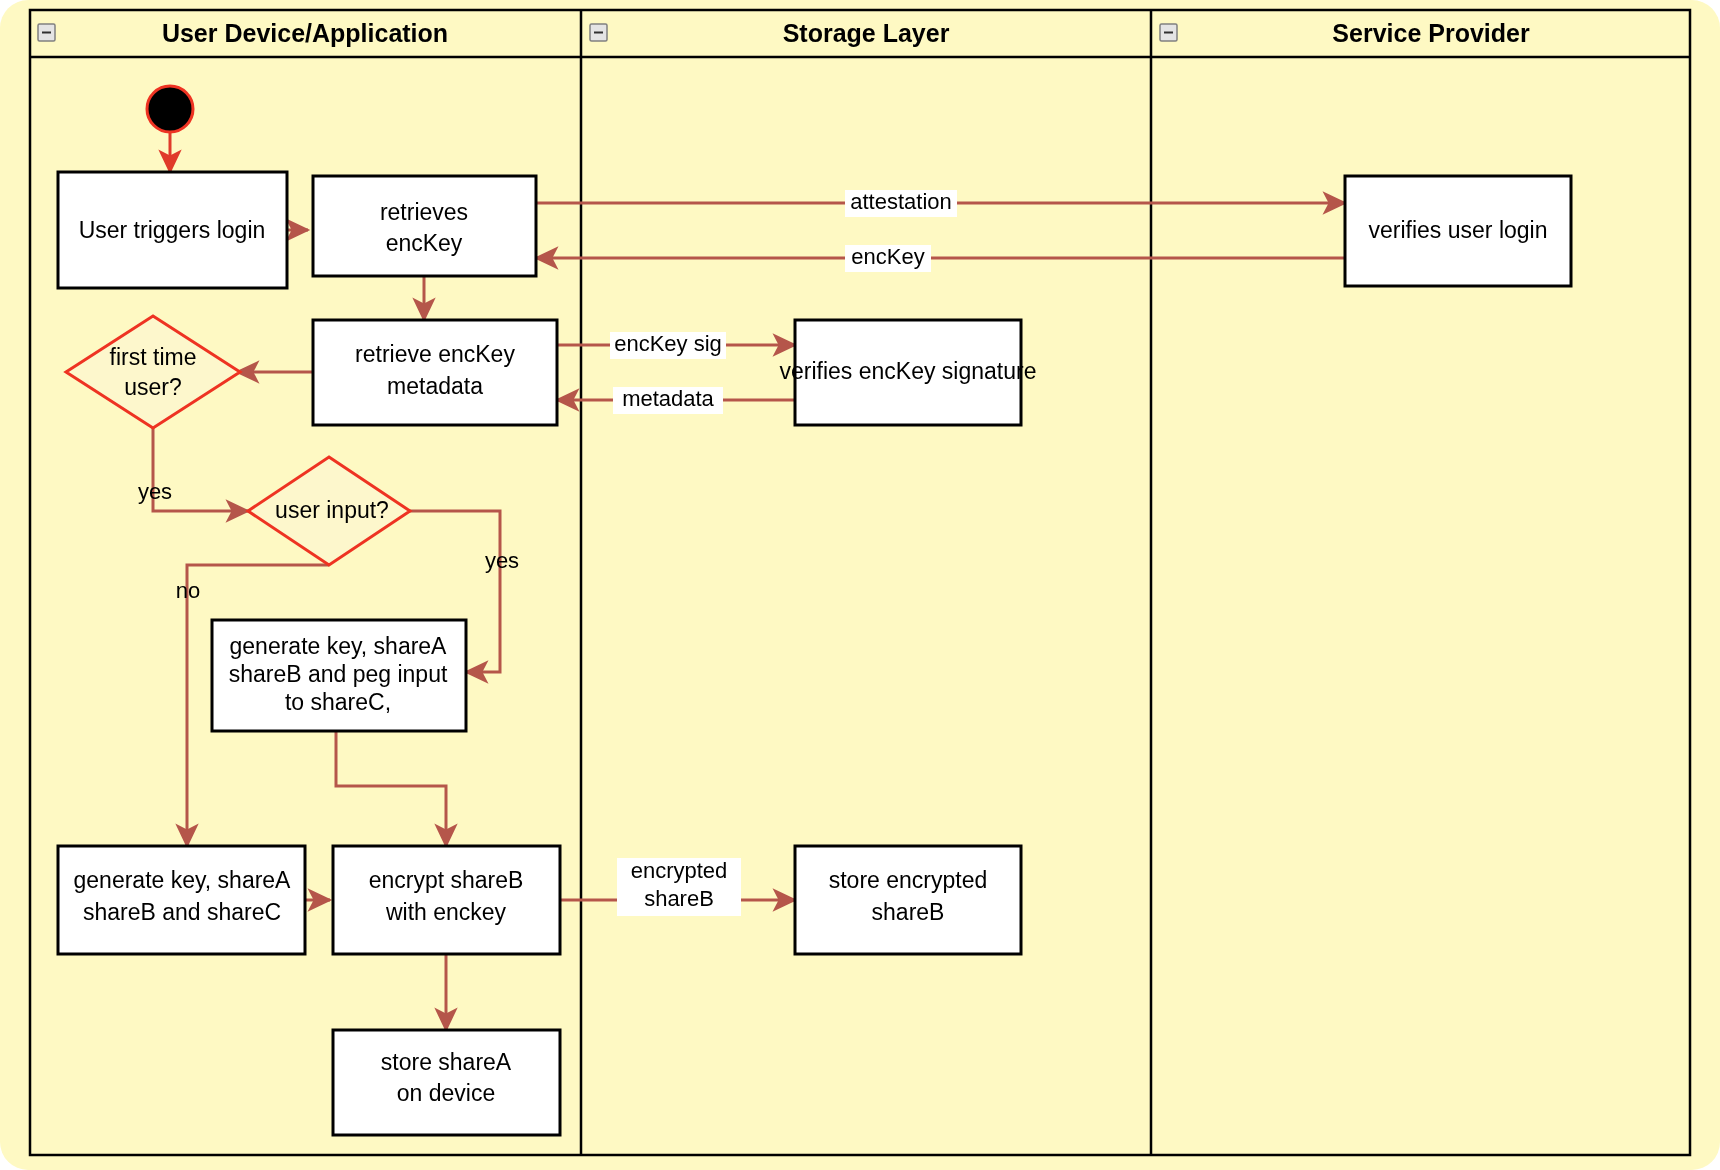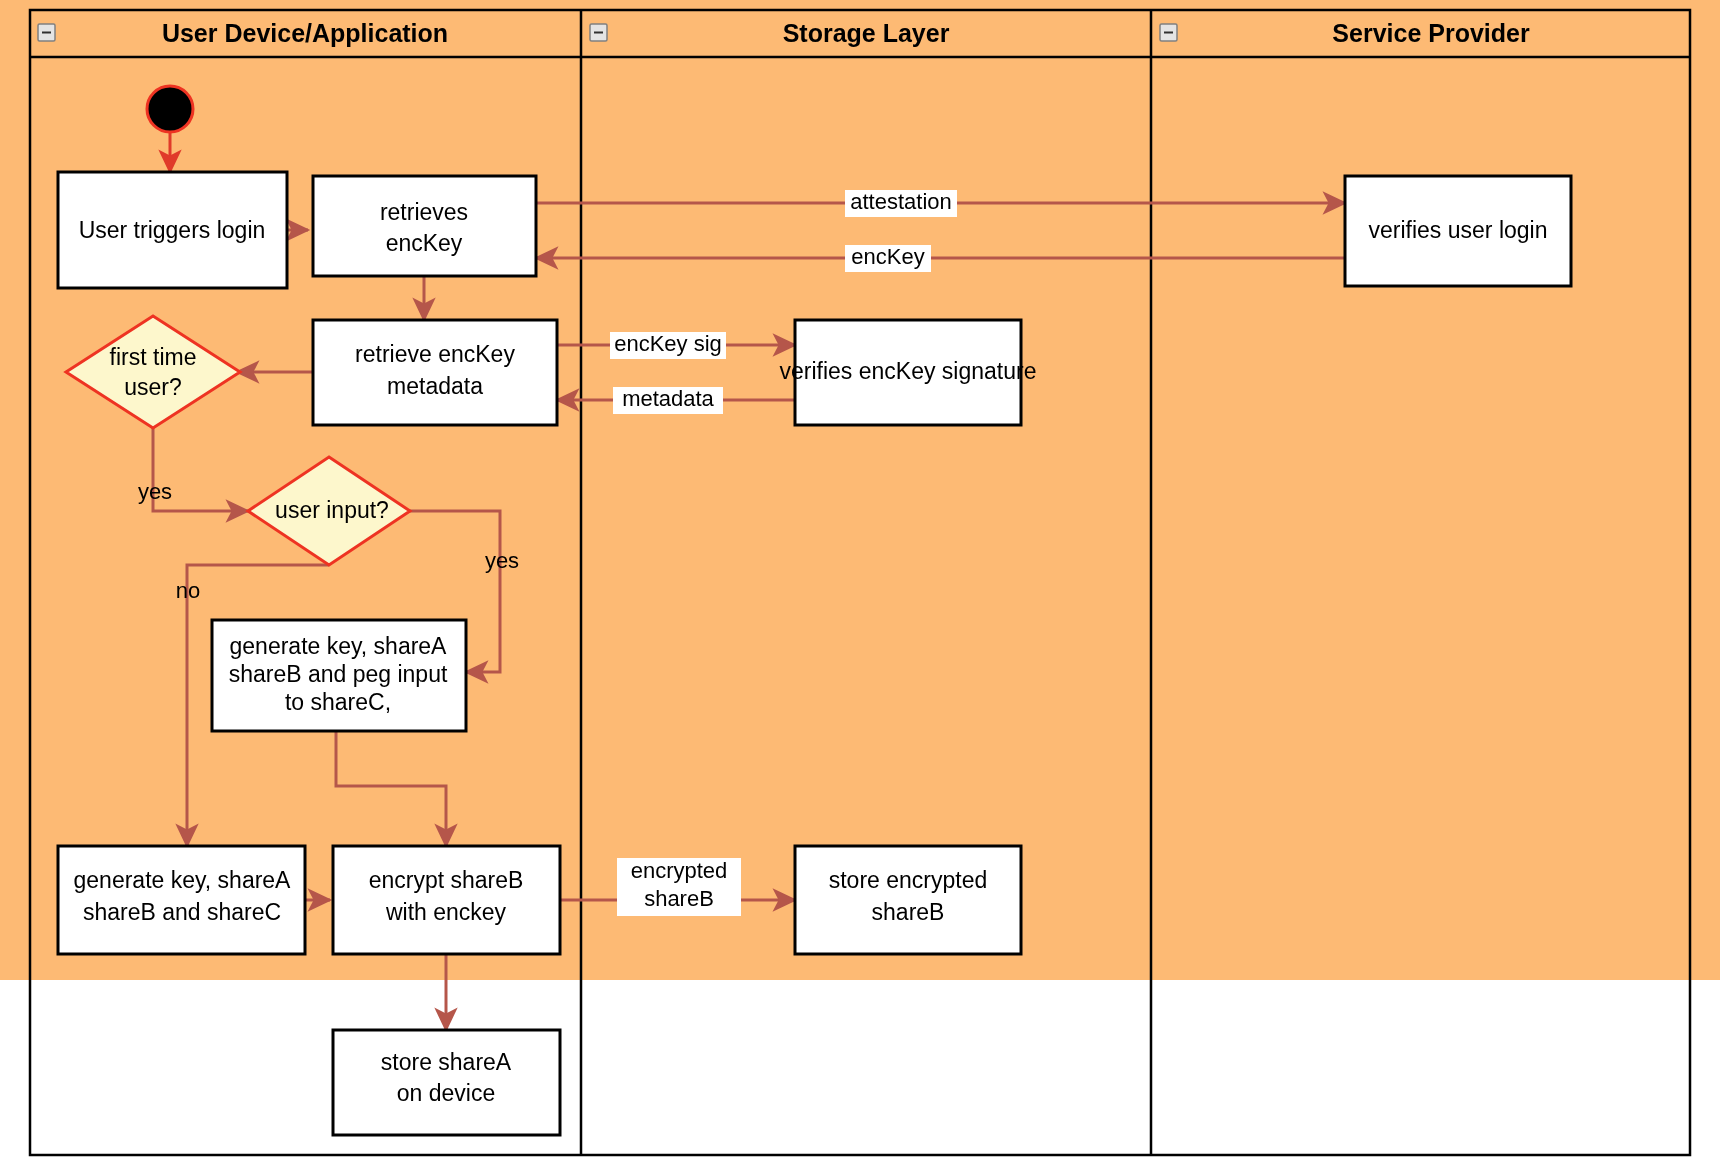--- a/index.html
+++ b/index.html
@@ -10,22 +10,23 @@
   }
   body {
     width: 1720px;
     height: 1170px;
     font-family: "Liberation Sans", sans-serif;
     overflow: hidden;
   }
   #stage {
     position: relative;
     width: 1720px;
-    height: 980px;
-    background: #fdba74;
+    height: 1170px;
+    background: #fef9c3;
+    border-radius: 28px;
   }
   svg#diagram {
     position: absolute;
     left: 0;
     top: 0;
     width: 1720px;
     height: 1170px;
   }
   .lane-title {
     font-family: "Liberation Sans", sans-serif;

